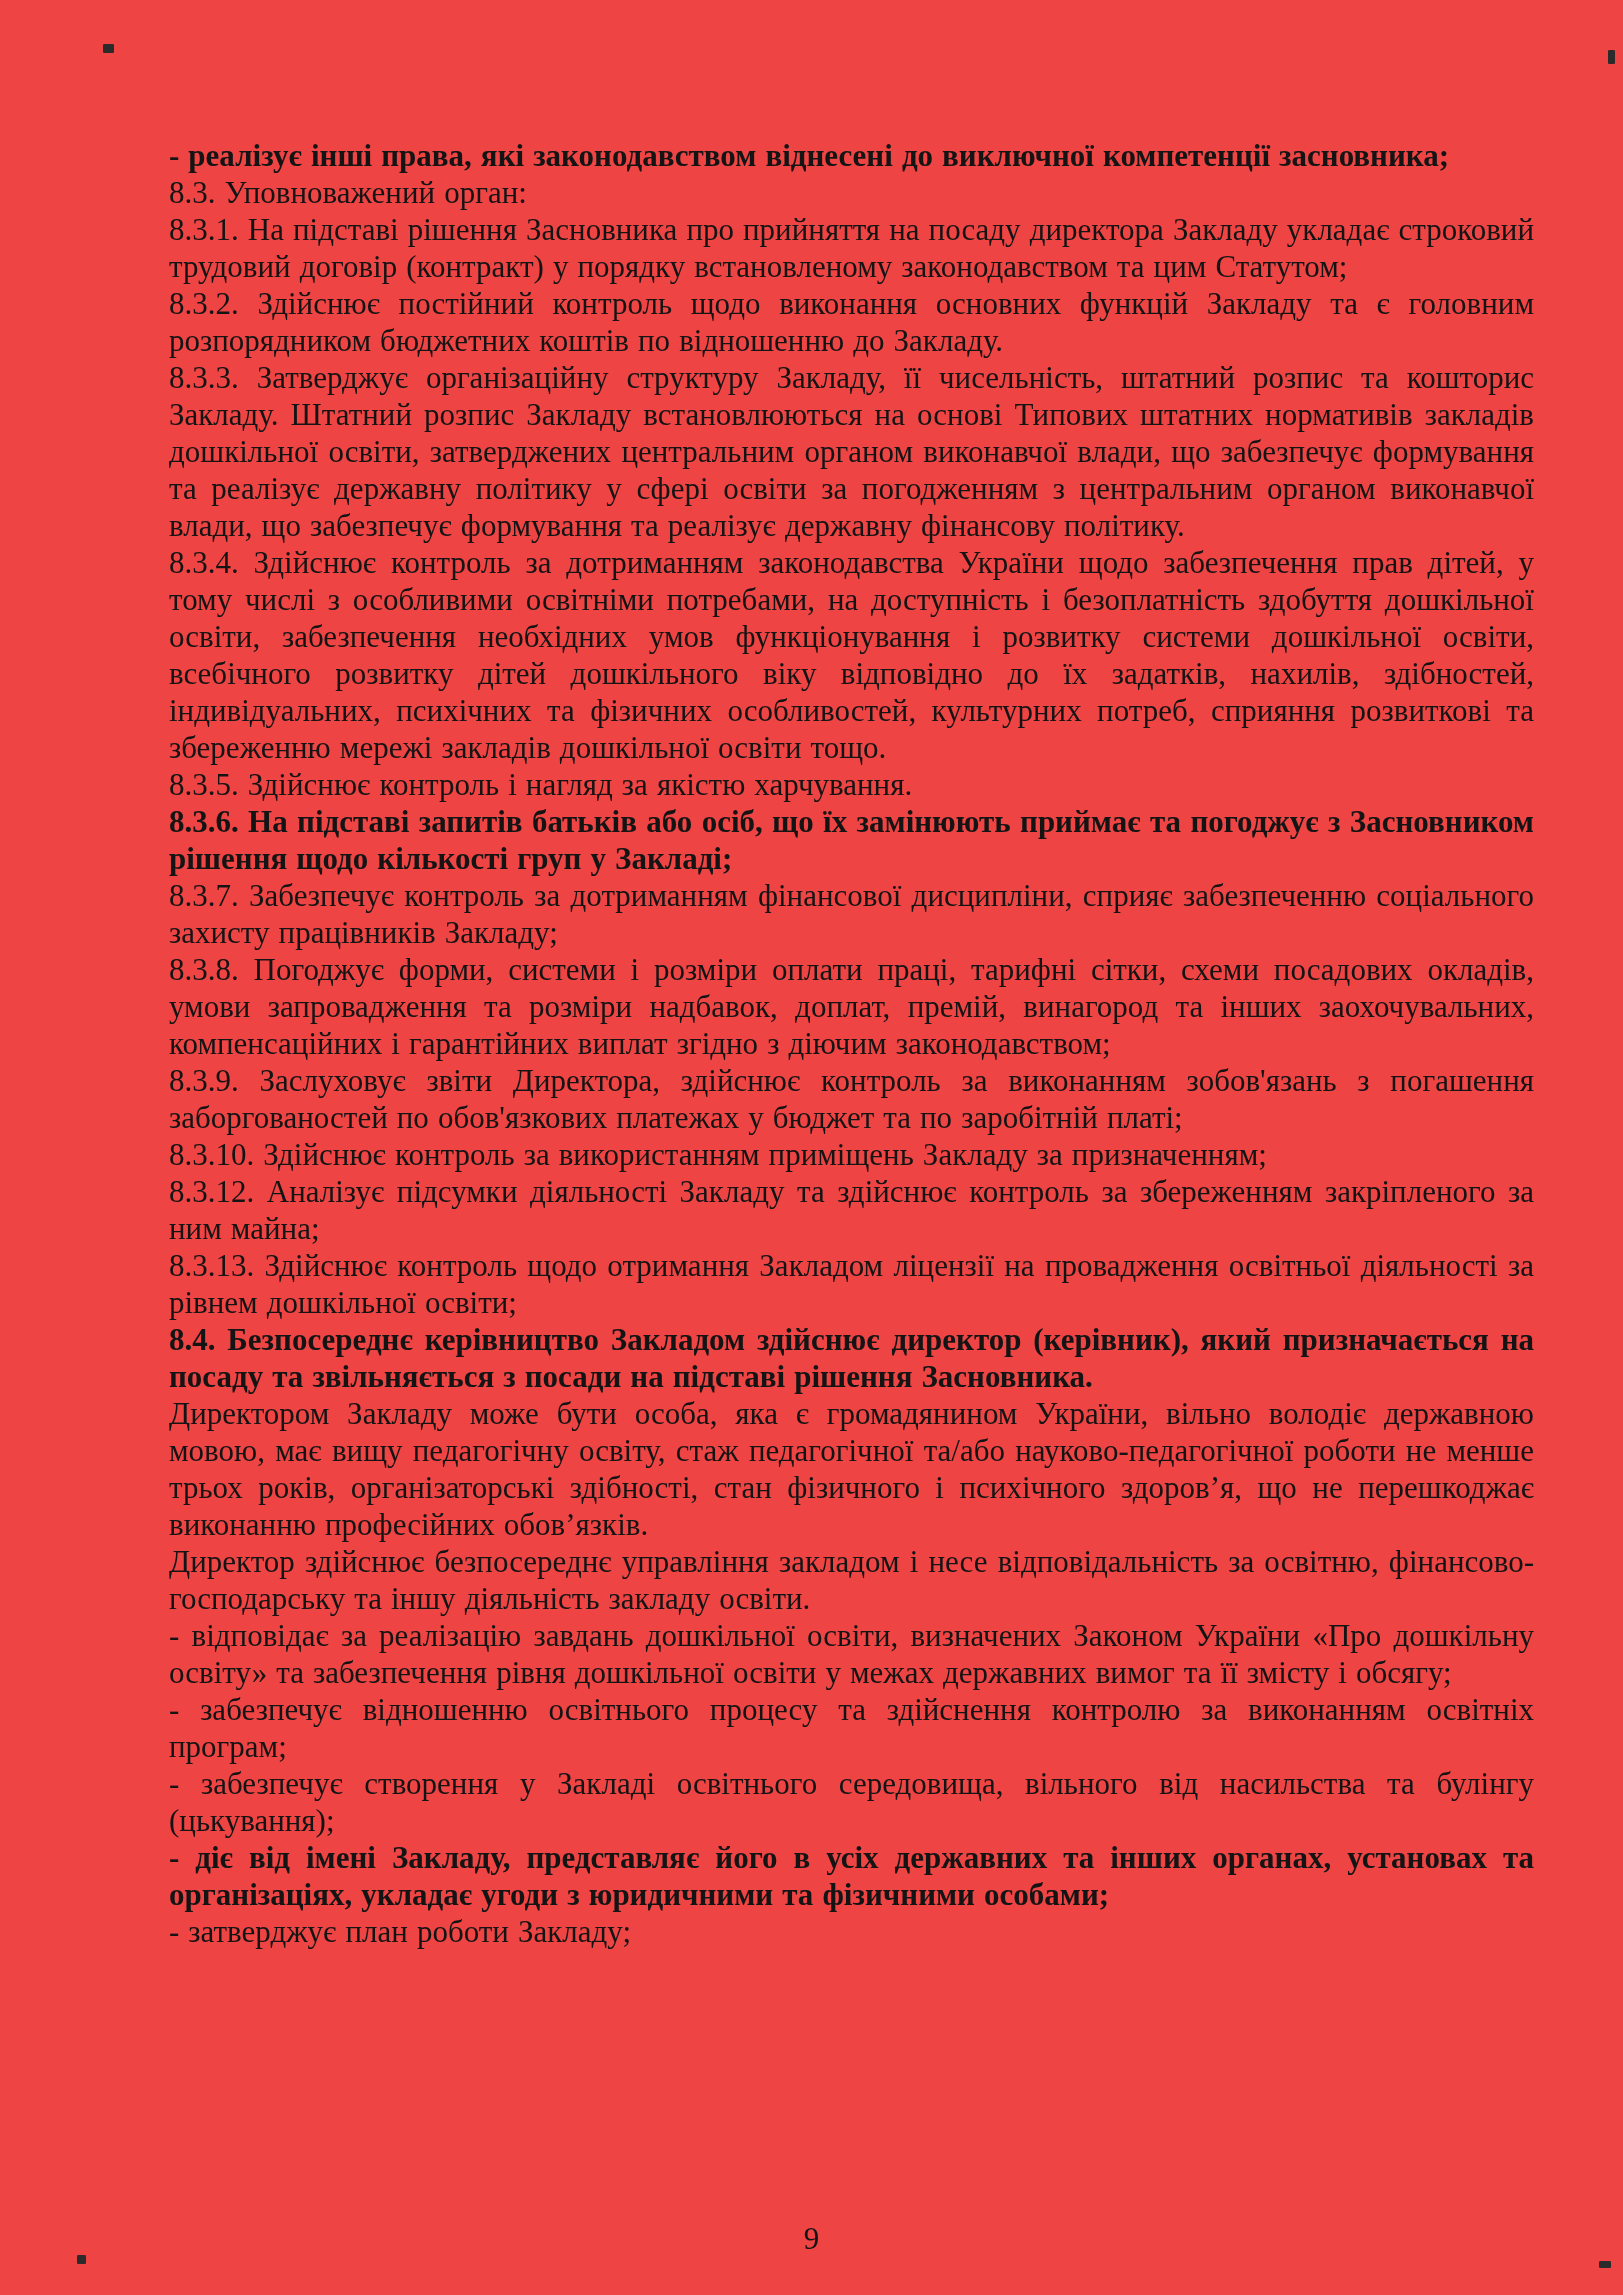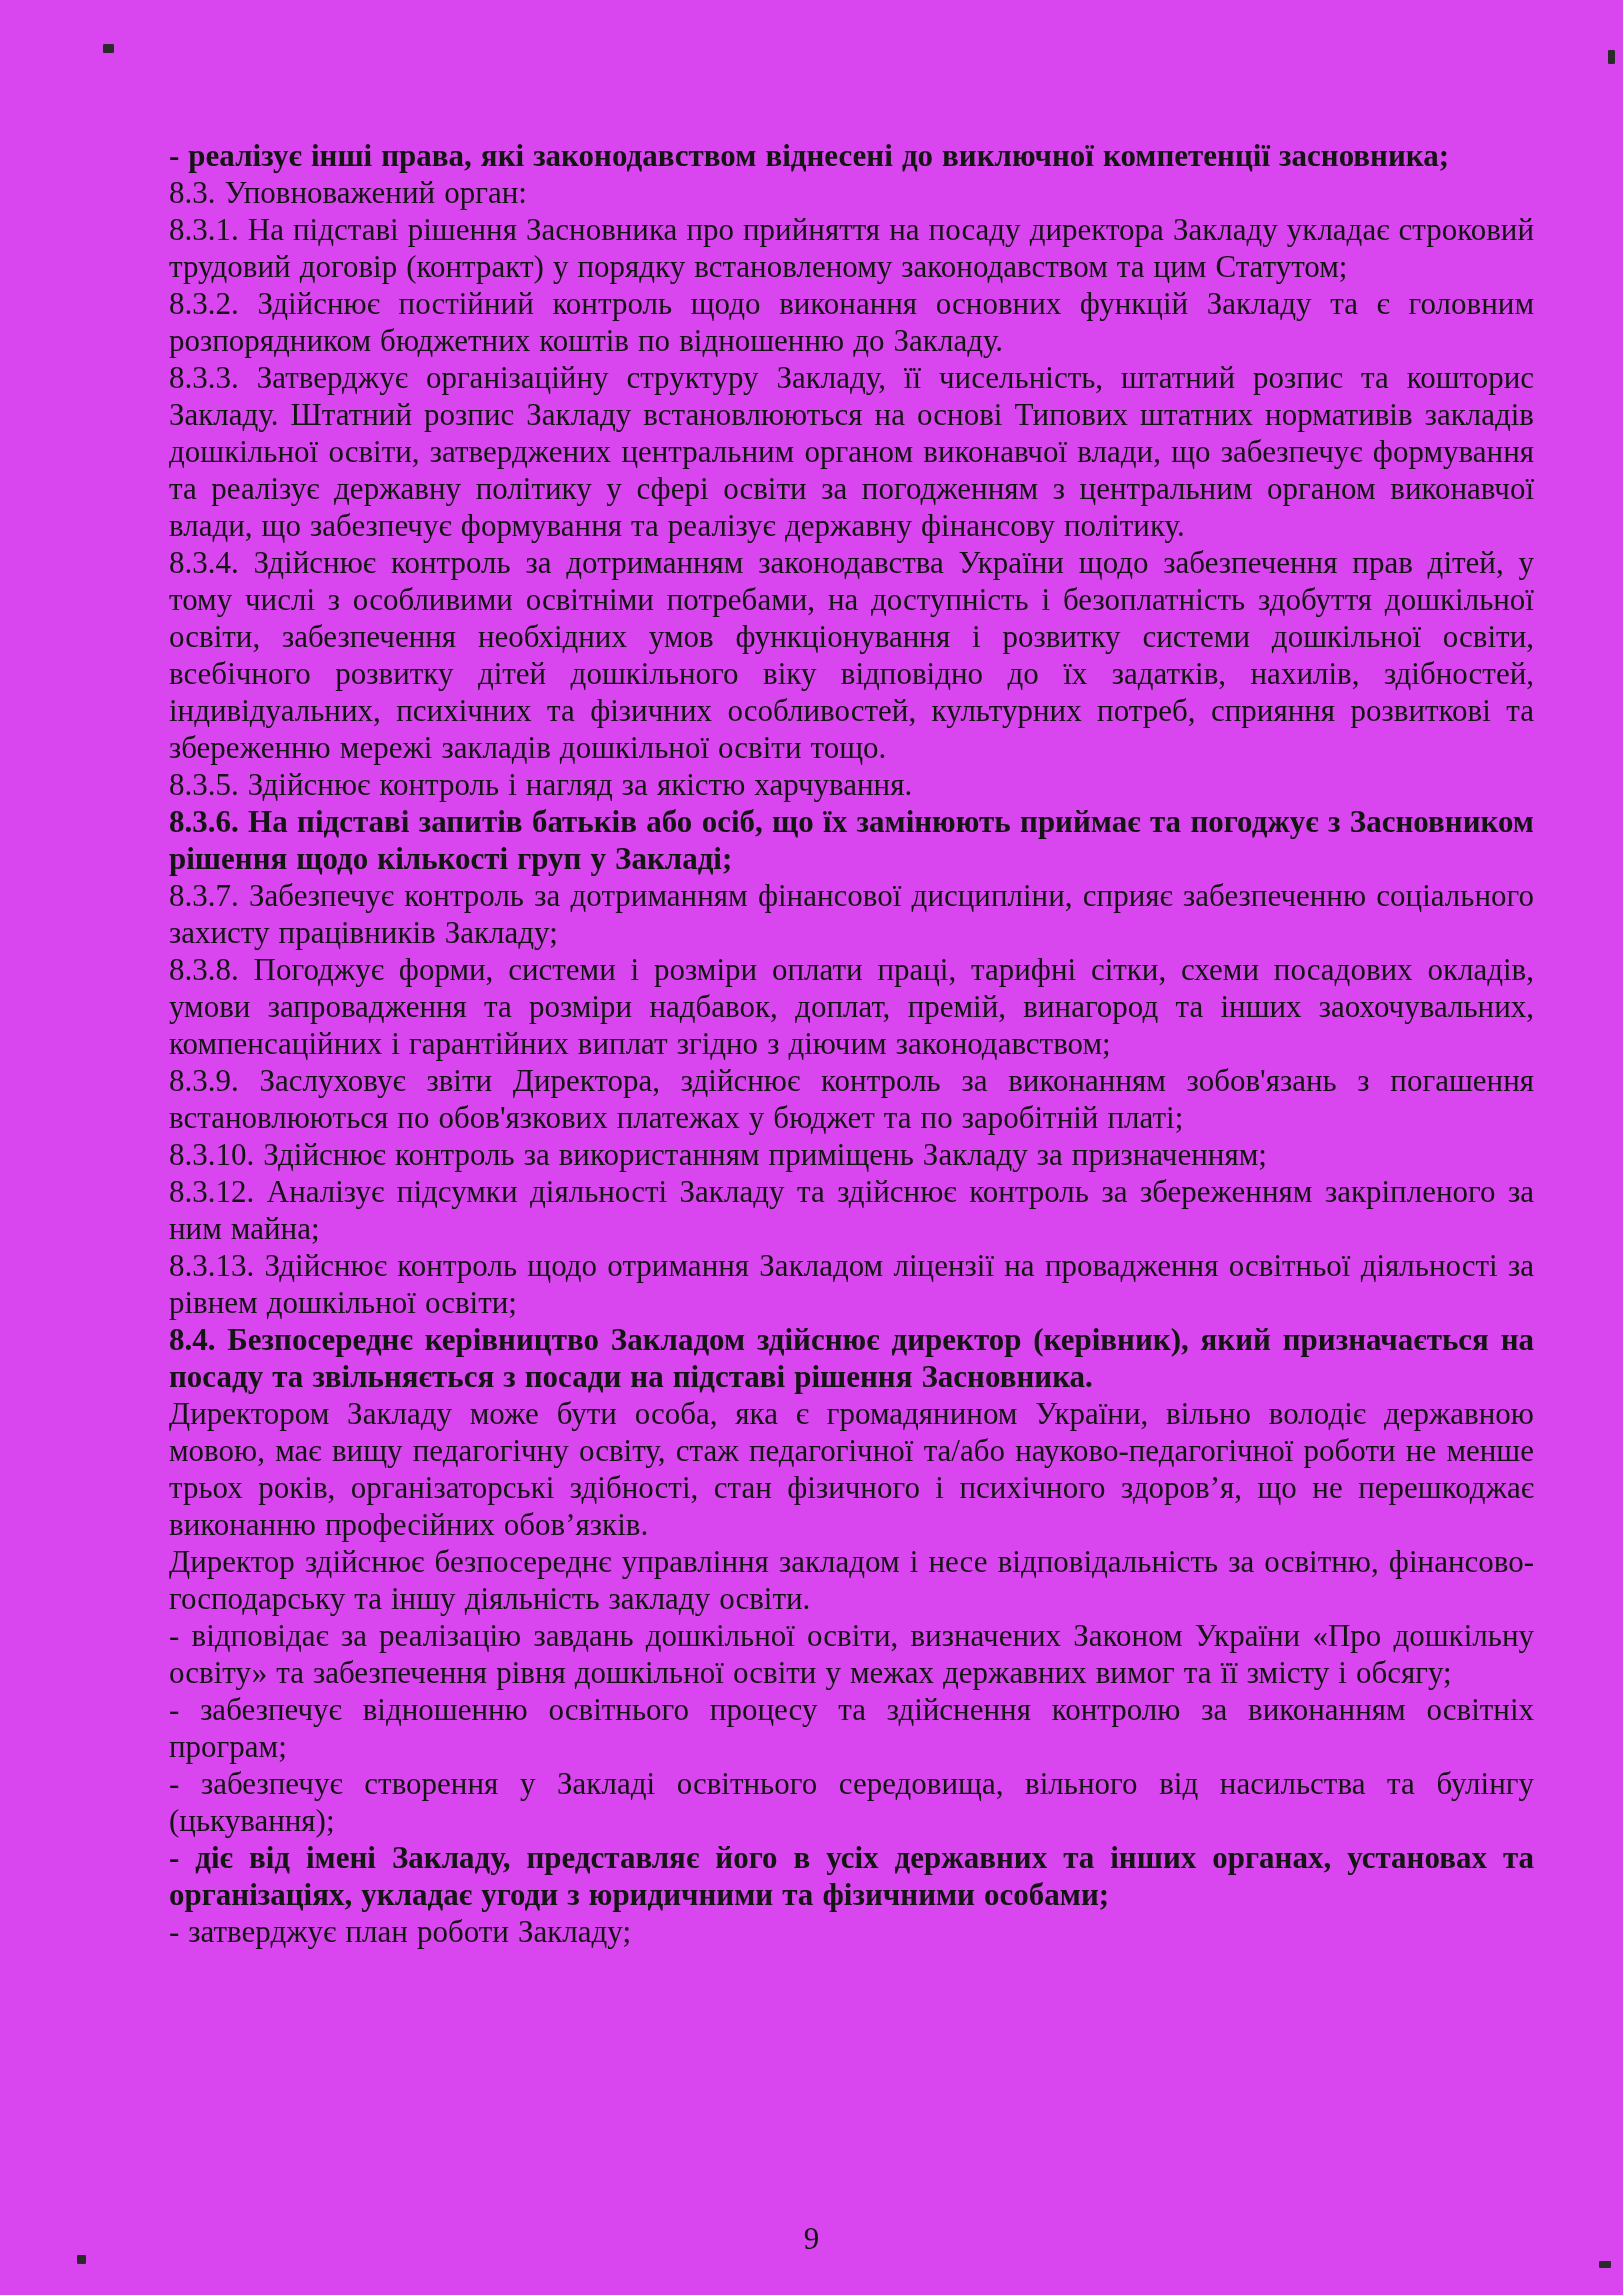--- a/index.html
+++ b/index.html
@@ -4,21 +4,21 @@
 <style>
   html, body {
     margin: 0;
     padding: 0;
     background: #888;
   }
   .page {
     position: relative;
     width: 1623px;
     height: 2295px;
-    background: #d946ef;
+    background: #ef4444;
     margin: 0 auto;
     overflow: hidden;
     font-family: "Liberation Serif", "DejaVu Serif", serif;
     color: #141414;
   }
   .content {
     position: absolute;
     left: 169px;
     top: 137px;
     width: 1365px;
@@ -66,21 +66,21 @@
       <p class="para bold">- реалізує інші права, які законодавством віднесені до виключної компетенції засновника;</p>
       <p class="para">8.3. Уповноважений орган:</p>
       <p class="para">8.3.1. На підставі рішення Засновника про прийняття на посаду директора Закладу укладає строковий трудовий договір (контракт) у порядку встановленому законодавством та цим Статутом;</p>
       <p class="para">8.3.2. Здійснює постійний контроль щодо виконання основних функцій Закладу та є головним розпорядником бюджетних коштів по відношенню до Закладу.</p>
       <p class="para">8.3.3. Затверджує організаційну структуру Закладу, її чисельність, штатний розпис та кошторис Закладу. Штатний розпис Закладу встановлюються на основі Типових штатних нормативів закладів дошкільної освіти, затверджених центральним органом виконавчої влади, що забезпечує формування та реалізує державну політику у сфері освіти за погодженням з центральним органом виконавчої влади, що забезпечує формування та реалізує державну фінансову політику.</p>
       <p class="para">8.3.4. Здійснює контроль за дотриманням законодавства України щодо забезпечення прав дітей, у тому числі з особливими освітніми потребами, на доступність і безоплатність здобуття дошкільної освіти, забезпечення необхідних умов функціонування і розвитку системи дошкільної освіти, всебічного розвитку дітей дошкільного віку відповідно до їх задатків, нахилів, здібностей, індивідуальних, психічних та фізичних особливостей, культурних потреб, сприяння розвиткові та збереженню мережі закладів дошкільної освіти тощо.</p>
       <p class="para">8.3.5. Здійснює контроль і нагляд за якістю харчування.</p>
       <p class="para bold">8.3.6. На підставі запитів батьків або осіб, що їх замінюють приймає та погоджує з Засновником рішення щодо кількості груп у Закладі;</p>
       <p class="para">8.3.7. Забезпечує контроль за дотриманням фінансової дисципліни, сприяє забезпеченню соціального захисту працівників Закладу;</p>
       <p class="para">8.3.8. Погоджує форми, системи і розміри оплати праці, тарифні сітки, схеми посадових окладів, умови запровадження та розміри надбавок, доплат, премій, винагород та інших заохочувальних, компенсаційних і гарантійних виплат згідно з діючим законодавством;</p>
-      <p class="para">8.3.9.  Заслуховує звіти Директора, здійснює контроль за виконанням зобов'язань з погашення встановлюються по обов'язкових платежах у бюджет та по заробітній платі;</p>
+      <p class="para">8.3.9.  Заслуховує звіти Директора, здійснює контроль за виконанням зобов'язань з погашення заборгованостей по обов'язкових платежах у бюджет та по заробітній платі;</p>
       <p class="para">8.3.10.  Здійснює контроль за використанням приміщень Закладу за призначенням;</p>
       <p class="para">8.3.12. Аналізує підсумки діяльності Закладу та здійснює контроль за збереженням закріпленого за ним майна;</p>
       <p class="para">8.3.13. Здійснює контроль щодо отримання Закладом ліцензії  на провадження освітньої діяльності за рівнем дошкільної освіти;</p>
       <p class="para bold">8.4. Безпосереднє керівництво Закладом здійснює  директор (керівник), який призначається на посаду та звільняється з посади на підставі рішення Засновника.</p>
       <p class="para">Директором Закладу може бути  особа, яка є громадянином України, вільно володіє державною мовою, має вищу педагогічну освіту, стаж педагогічної та/або науково-педагогічної роботи не менше трьох років, організаторські здібності, стан фізичного і психічного здоров’я, що не перешкоджає виконанню професійних обов’язків.</p>
       <p class="para">Директор  здійснює безпосереднє управління закладом і несе відповідальність за освітню, фінансово-господарську та іншу діяльність закладу освіти.</p>
       <p class="para">- відповідає за реалізацію завдань дошкільної освіти, визначених Законом України «Про дошкільну освіту» та забезпечення рівня дошкільної освіти у межах державних вимог та її змісту і обсягу;</p>
       <p class="para">- забезпечує відношенню освітнього процесу та здійснення контролю за виконанням освітніх програм;</p>
       <p class="para">- забезпечує створення у Закладі освітнього середовища, вільного від насильства та булінгу (цькування);</p>
       <p class="para bold">- діє від імені Закладу, представляє його в усіх державних та інших органах, установах та організаціях, укладає угоди з юридичними та фізичними особами;</p>

